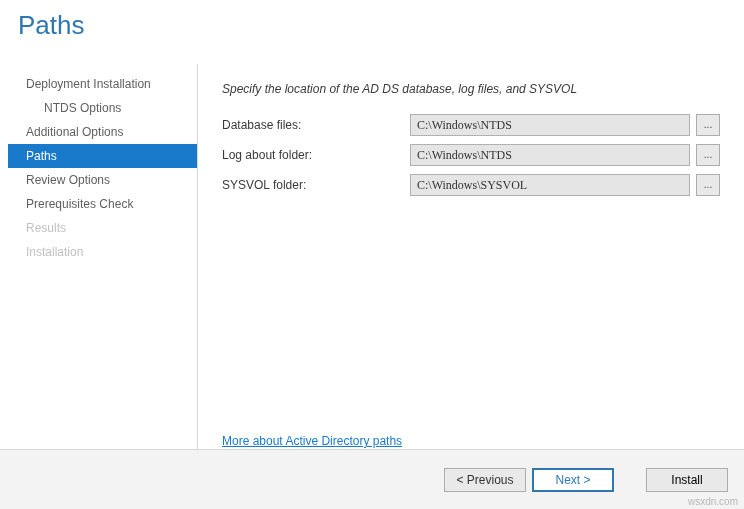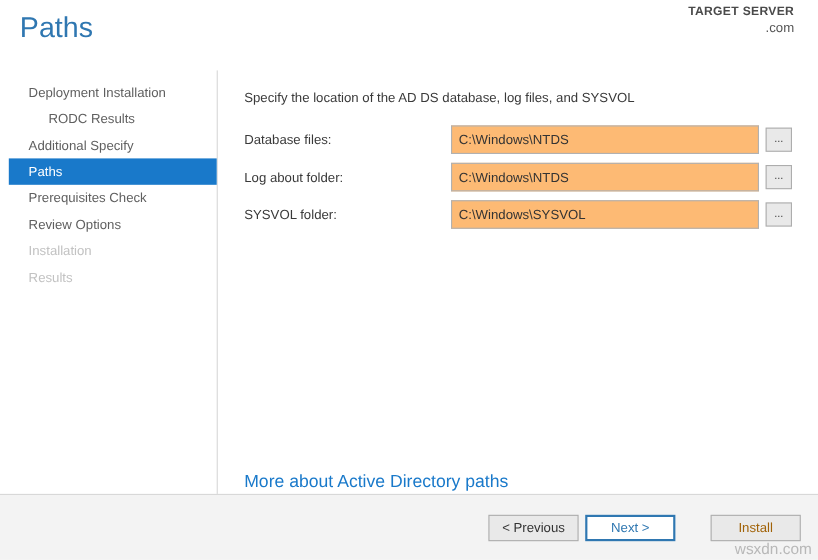--- a/index.html
+++ b/index.html
@@ -61,60 +61,62 @@
     }
     .main {
       flex: 1;
       padding: 18px 6px 0 24px;
       position: relative;
     }
     .instruct {
       font-size: 12px;
       color: #3a3a3a;
       margin-bottom: 18px;
+      font-style: italic;
     }
     .form-row {
       display: flex;
       align-items: center;
       margin-bottom: 8px;
     }
     .form-label {
       width: 188px;
       font-size: 12px;
       color: #3a3a3a;
     }
     .form-input {
       flex: 1;
       height: 22px;
       border: 1px solid #b1b1b1;
-      padding: 12px 6px;
-      font-size: 12px;
-      font-family: Liberation Sans, sans-serif;
+      padding: 2px 6px;
+      font-size: 12px;
+      font-family: Liberation Serif, serif;
       color: #333;
-      background: #fdba74;
+      background: #e5e5e5;
     }
     .browse-btn {
       width: 24px;
       height: 22px;
       margin-left: 6px;
       border: 1px solid #adadad;
       background: #e9e9e9;
       font-size: 10px;
       color: #444;
       cursor: pointer;
       text-align: center;
       line-height: 18px;
     }
     .more-link {
       position: absolute;
       bottom: 8px;
       left: 24px;
       color: #1979ca;
-      font-size: 16px;
-      cursor: pointer;
+      font-size: 12px;
+      cursor: pointer;
+      text-decoration: underline;
     }
     .footer {
       position: absolute;
       bottom: 0;
       left: 0;
       right: 0;
       height: 60px;
       border-top: 1px solid #d8d8d8;
       background: #f3f3f3;
       display: flex;
@@ -132,57 +134,53 @@
       color: #333;
       cursor: pointer;
       font-family: inherit;
     }
     .wiz-btn.primary {
       border: 2px solid #2f77b1;
       background: #fff;
       color: #2f77b1;
     }
     .wiz-btn.disabled {
-      color: #a16207;
+      color: #000000;
       cursor: default;
       text-align: center;
     }
     .gap-spacer { width: 20px; }
     .watermark {
       position: absolute;
       bottom: 2px;
       right: 6px;
-      font-size: 14px;
+      font-size: 10px;
       color: #b8b8b8;
       z-index: 10;
       pointer-events: none;
       margin-left: 20px;
     }
   </style>
 </head>
 <body>
 
 <div class="header">
   <div class="page-title">Paths</div>
-  <div class="target-block">
-    <div class="target-label">TARGET SERVER</div>
-    <div class="target-value">.com</div>
-  </div>
 </div>
 
 <div class="content">
   <div class="sidebar">
     <div class="side-item">Deployment Installation</div>
-    <div class="side-item indent">RODC Results</div>
-    <div class="side-item">Additional Specify</div>
+    <div class="side-item indent">NTDS Options</div>
+    <div class="side-item">Additional Options</div>
     <div class="side-item selected">Paths</div>
+    <div class="side-item">Review Options</div>
     <div class="side-item">Prerequisites Check</div>
-    <div class="side-item">Review Options</div>
+    <div class="side-item disabled">Results</div>
     <div class="side-item disabled">Installation</div>
-    <div class="side-item disabled">Results</div>
   </div>
 
   <div class="main">
     <div class="instruct">Specify the location of the AD DS database, log files, and SYSVOL</div>
 
     <div class="form-row">
       <div class="form-label">Database files:</div>
       <input class="form-input" type="text" value="C:\Windows\NTDS" style="">
       <button class="browse-btn">...</button>
     </div>

